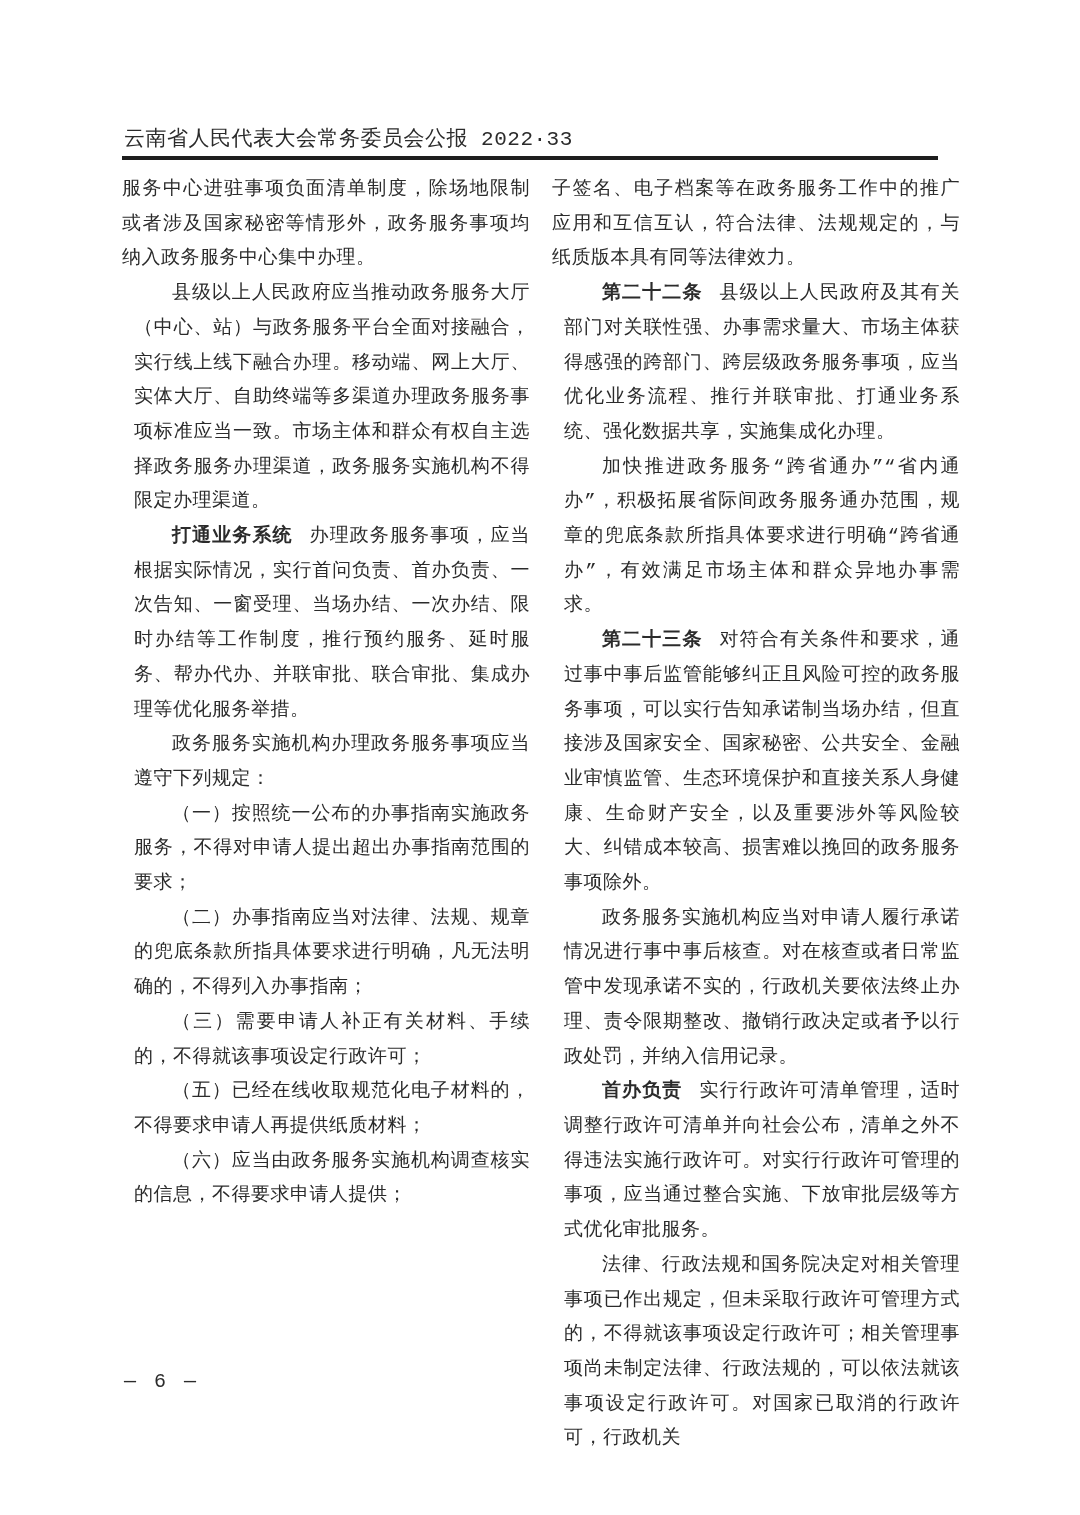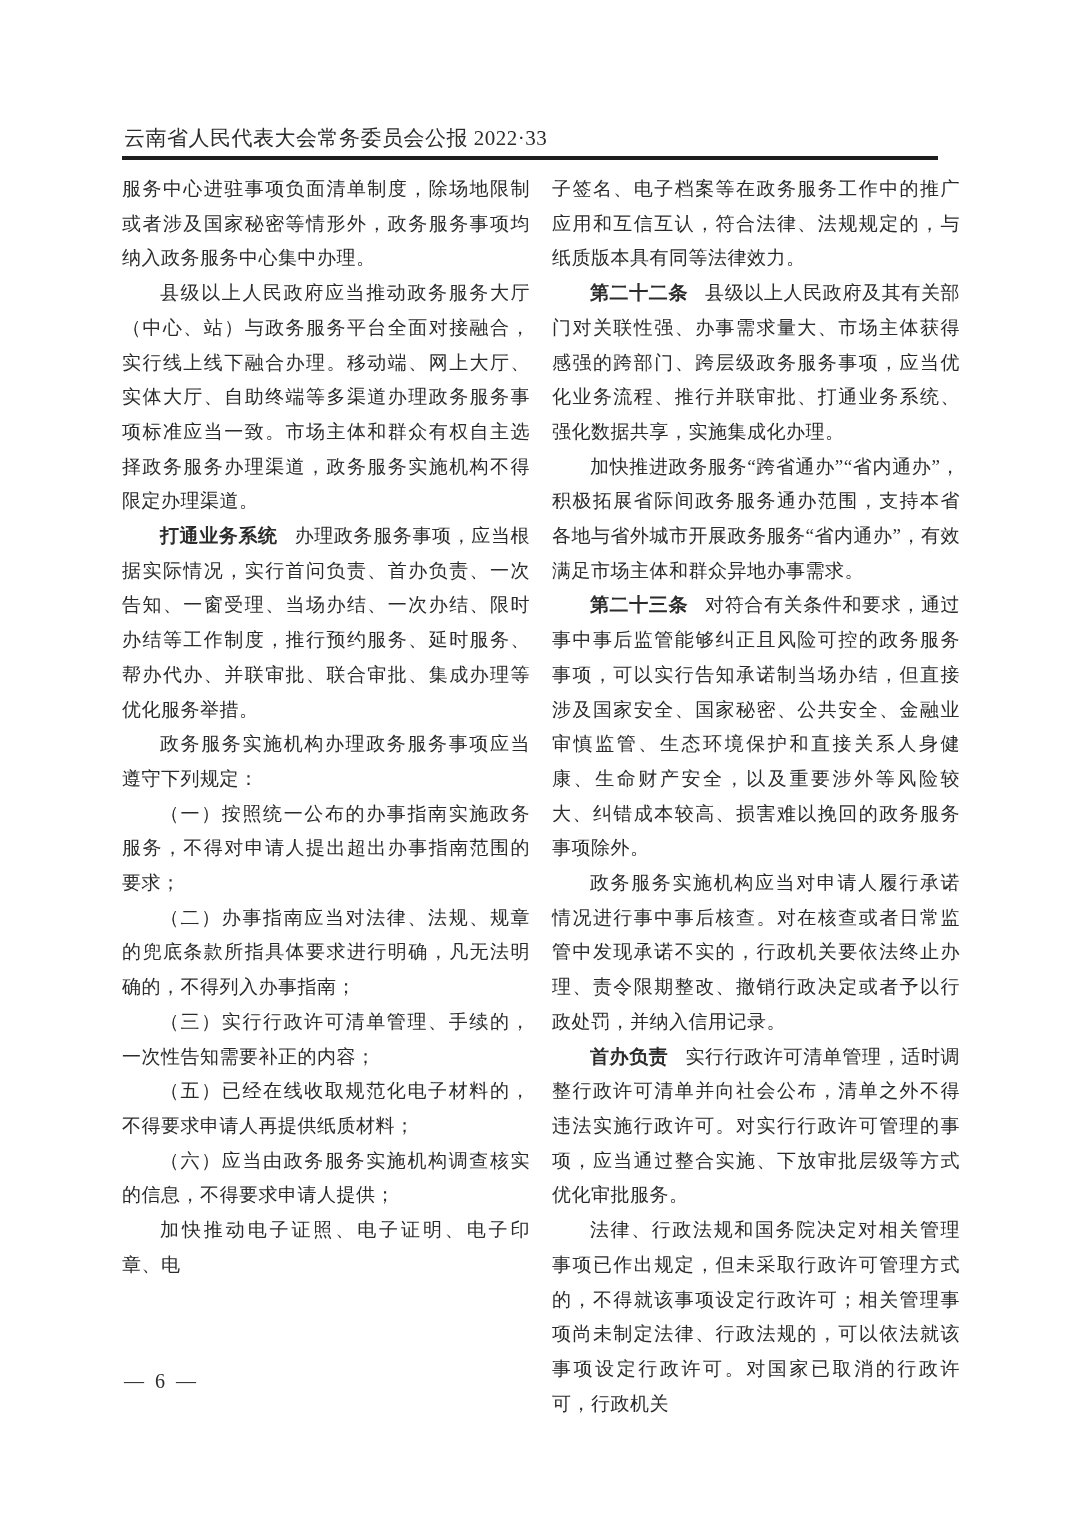--- a/index.html
+++ b/index.html
@@ -5,21 +5,21 @@
   html, body {
     margin: 0;
     padding: 0;
     background: #ffffff;
   }
   .page {
     position: relative;
     width: 1080px;
     height: 1515px;
     background: #ffffff;
-    font-family: Liberation Serif, serif;
+    font-family: Liberation Mono, monospace;
     color: #2b2b2b;
     overflow: hidden;
   }
   .header-title {
     position: absolute;
     left: 124px;
     top: 124px;
     font-size: 21px;
     letter-spacing: 0.5px;
     white-space: nowrap;
@@ -47,20 +47,21 @@
   .para {
     margin: 0;
     font-size: 19px;
     line-height: 34.7px;
     letter-spacing: 0.5px;
     text-align: justify;
     color: #2b2b2b;
   }
   .para.indent {
     text-indent: 2em;
+    margin-left: 12px;
   }
   .term {
     font-weight: 700;
     margin-right: 17px;
   }
   .page-number {
     position: absolute;
     left: 124px;
     top: 1370px;
     font-size: 20px;
@@ -76,29 +77,28 @@
   <div class="header-rule" style="background: rgb(30, 30, 30);"></div>
 
   <div class="columns">
     <div class="col">
         <p class="para"><span>服务中心进驻事项负面清单制度，除场地限制或者涉及国家秘密等情形外，政务服务事项均纳入政务服务中心集中办理。</span></p>
         <p class="para indent"><span>县级以上人民政府应当推动政务服务大厅（中心、站）与政务服务平台全面对接融合，实行线上线下融合办理。移动端、网上大厅、实体大厅、自助终端等多渠道办理政务服务事项标准应当一致。市场主体和群众有权自主选择政务服务办理渠道，政务服务实施机构不得限定办理渠道。</span></p>
         <p class="para indent"><span class="term">打通业务系统</span><span>办理政务服务事项，应当根据实际情况，实行首问负责、首办负责、一次告知、一窗受理、当场办结、一次办结、限时办结等工作制度，推行预约服务、延时服务、帮办代办、并联审批、联合审批、集成办理等优化服务举措。</span></p>
         <p class="para indent"><span>政务服务实施机构办理政务服务事项应当遵守下列规定：</span></p>
         <p class="para indent"><span>（一）按照统一公布的办事指南实施政务服务，不得对申请人提出超出办事指南范围的要求；</span></p>
         <p class="para indent"><span>（二）办事指南应当对法律、法规、规章的兜底条款所指具体要求进行明确，凡无法明确的，不得列入办事指南；</span></p>
-        <p class="para indent"><span>（三）实行行政许可清单管理、手续的，一次性告知需要补正的内容；</span></p>
+        <p class="para indent"><span>（三）需要申请人补正有关材料、手续的，不得就该事项设定行政许可；</span></p>
         <p class="para indent"><span>（五）已经在线收取规范化电子材料的，不得要求申请人再提供纸质材料；</span></p>
         <p class="para indent"><span>（六）应当由政务服务实施机构调查核实的信息，不得要求申请人提供；</span></p>
-        <p class="para indent"><span>加快推动电子证照、电子证明、电子印章、电</span></p>
       </div>
     <div class="col">
         <p class="para"><span>子签名、电子档案等在政务服务工作中的推广应用和互信互认，符合法律、法规规定的，与纸质版本具有同等法律效力。</span></p>
         <p class="para indent"><span class="term">第二十二条</span><span>县级以上人民政府及其有关部门对关联性强、办事需求量大、市场主体获得感强的跨部门、跨层级政务服务事项，应当优化业务流程、推行并联审批、打通业务系统、强化数据共享，实施集成化办理。</span></p>
-        <p class="para indent"><span>加快推进政务服务“跨省通办”“省内通办”，积极拓展省际间政务服务通办范围，支持本省各地与省外城市开展政务服务“省内通办”，有效满足市场主体和群众异地办事需求。</span></p>
+        <p class="para indent"><span>加快推进政务服务“跨省通办”“省内通办”，积极拓展省际间政务服务通办范围，规章的兜底条款所指具体要求进行明确“跨省通办”，有效满足市场主体和群众异地办事需求。</span></p>
         <p class="para indent"><span class="term">第二十三条</span><span>对符合有关条件和要求，通过事中事后监管能够纠正且风险可控的政务服务事项，可以实行告知承诺制当场办结，但直接涉及国家安全、国家秘密、公共安全、金融业审慎监管、生态环境保护和直接关系人身健康、生命财产安全，以及重要涉外等风险较大、纠错成本较高、损害难以挽回的政务服务事项除外。</span></p>
         <p class="para indent"><span>政务服务实施机构应当对申请人履行承诺情况进行事中事后核查。对在核查或者日常监管中发现承诺不实的，行政机关要依法终止办理、责令限期整改、撤销行政决定或者予以行政处罚，并纳入信用记录。</span></p>
         <p class="para indent"><span class="term">首办负责</span><span>实行行政许可清单管理，适时调整行政许可清单并向社会公布，清单之外不得违法实施行政许可。对实行行政许可管理的事项，应当通过整合实施、下放审批层级等方式优化审批服务。</span></p>
         <p class="para indent"><span>法律、行政法规和国务院决定对相关管理事项已作出规定，但未采取行政许可管理方式的，不得就该事项设定行政许可；相关管理事项尚未制定法律、行政法规的，可以依法就该事项设定行政许可。对国家已取消的行政许可，行政机关</span></p>
       </div>
   </div>
 
   <div class="page-number">— 6 —</div>
 </div>
 

